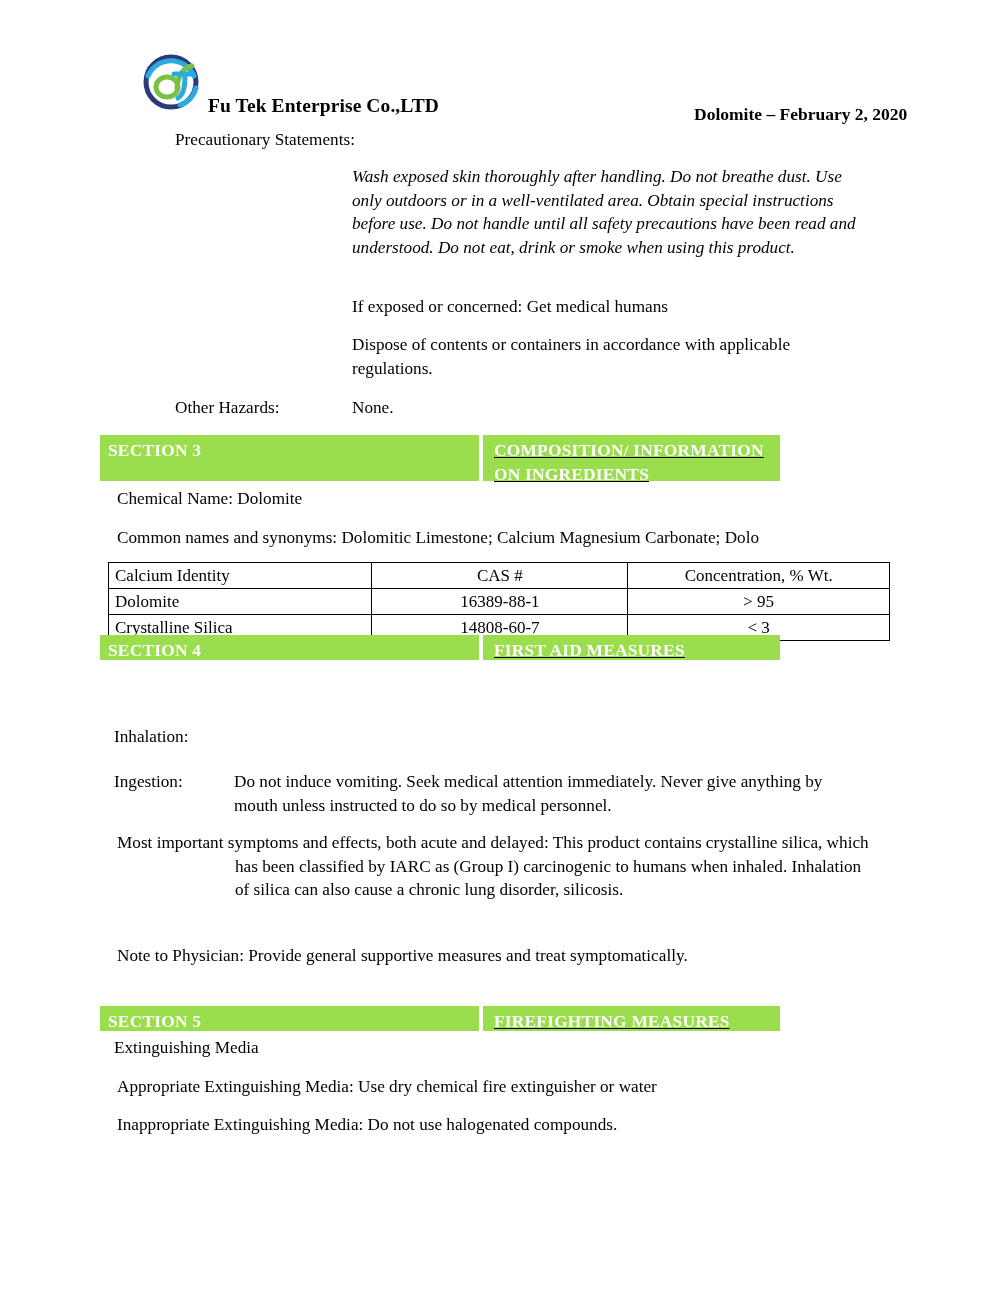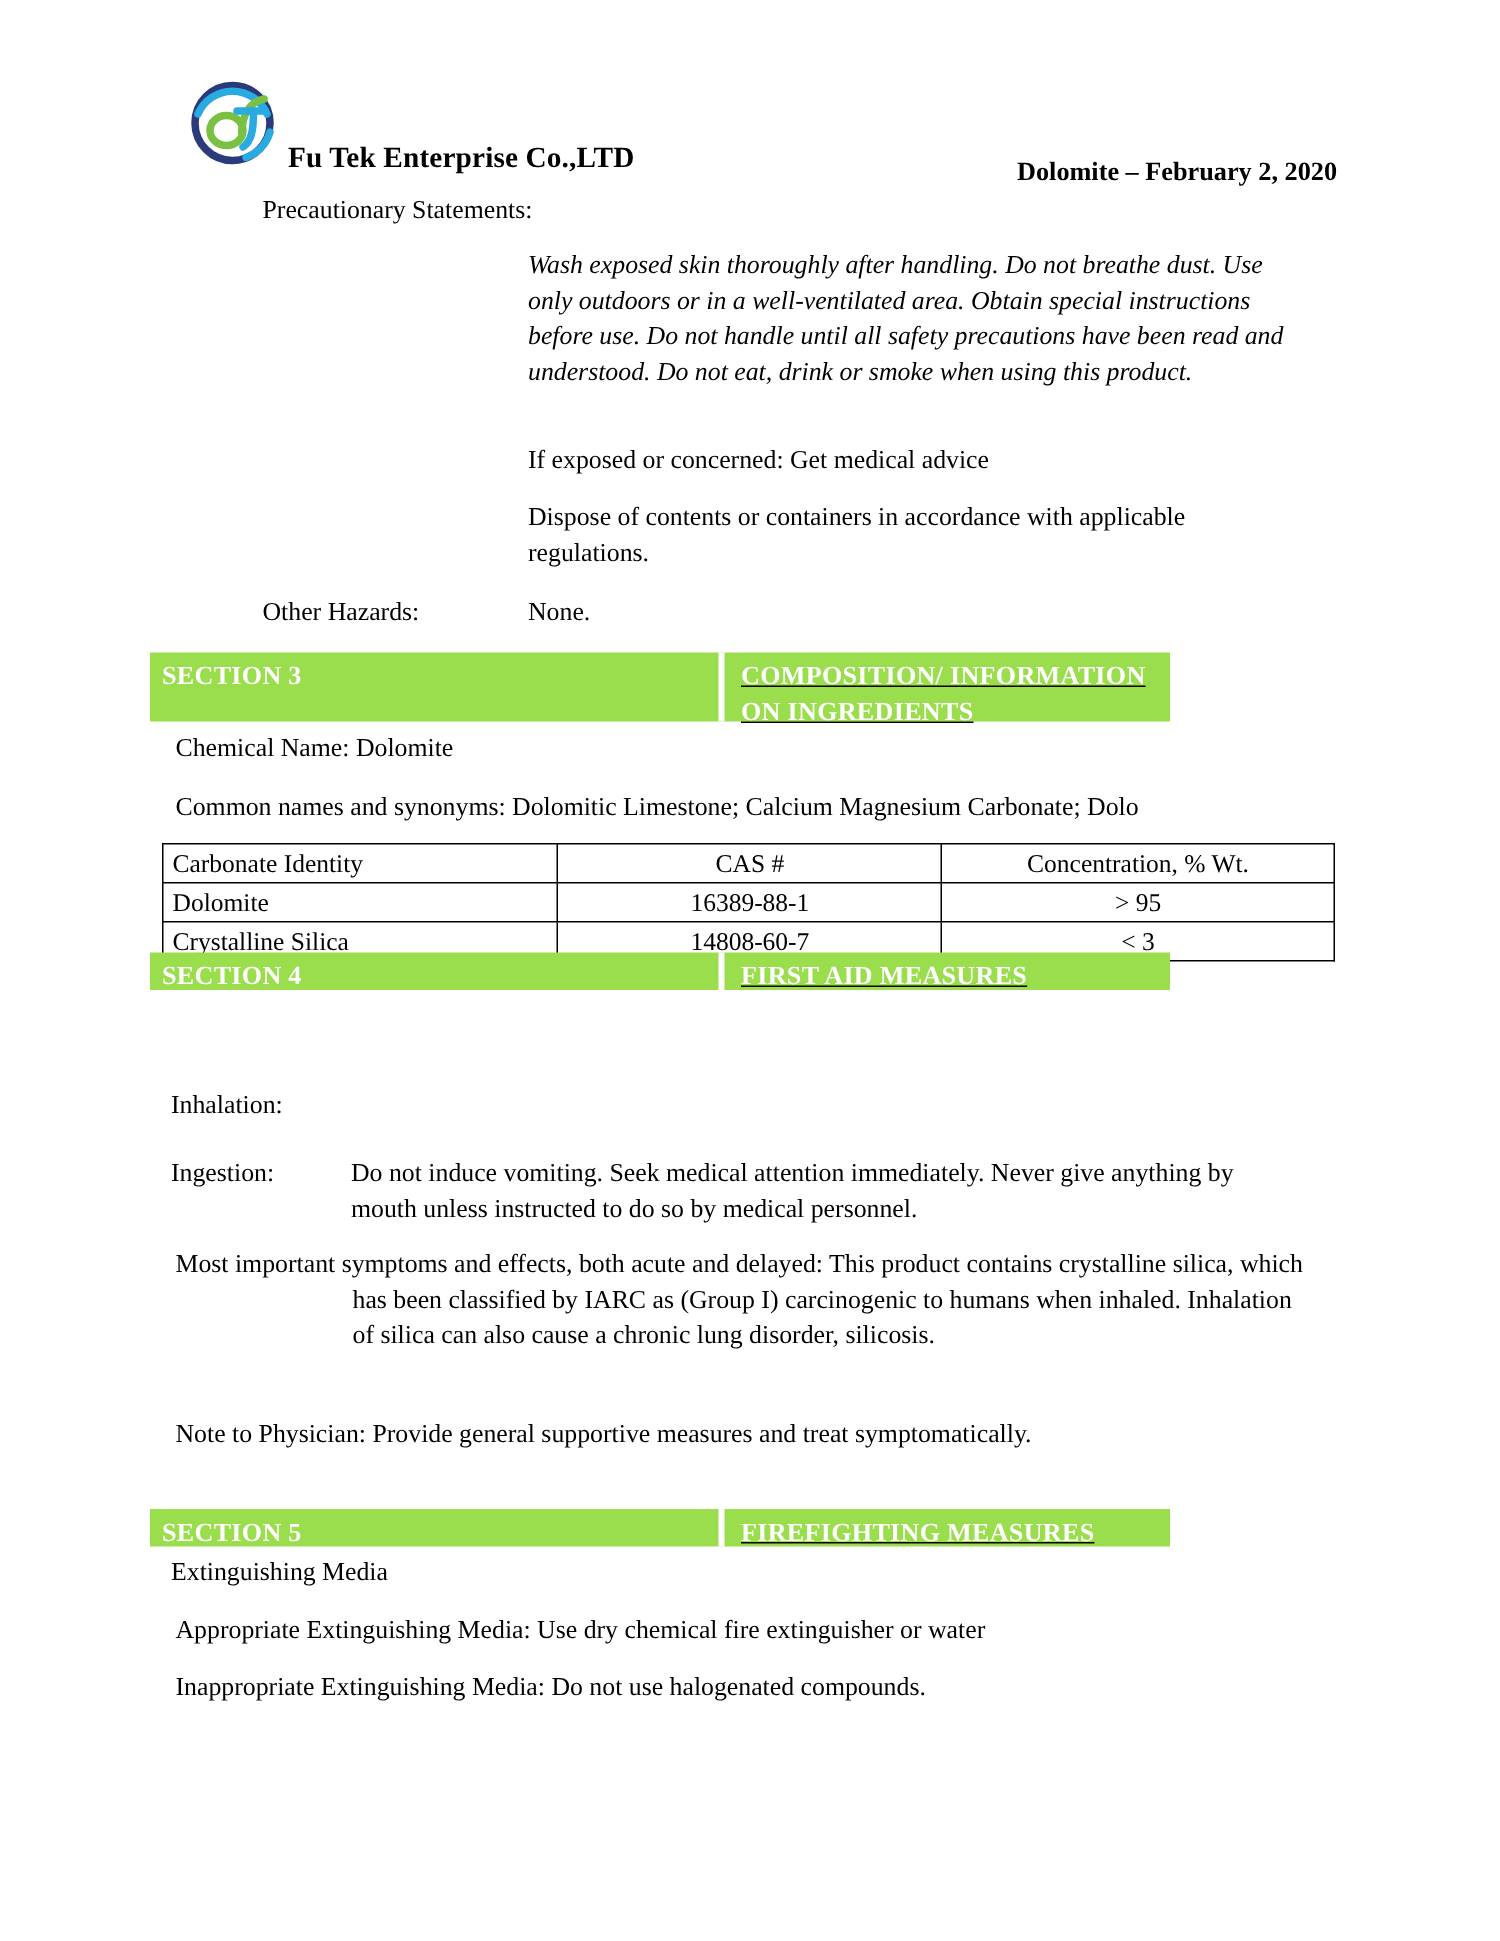--- a/index.html
+++ b/index.html
@@ -16,21 +16,21 @@
     width: 1000px;
     height: 1294px;
     background: #ffffff;
     overflow: hidden;
   }
 
   
   .doc-header {
     position: absolute;
     top: 44px;
-    left: 0;
+    left: 16px;
     width: 952px;
     height: 80px;
   }
   .logo-wrap {
     position: absolute;
     left: 124px;
     top: 6px;
     width: 62px;
     height: 62px;
   }
@@ -145,21 +145,21 @@
     </div>
 
     <div class="company-name">Fu Tek Enterprise Co.,LTD</div>
     <div class="doc-title">Dolomite – February 2, 2020</div>
   </div>
 
   <div class="label-col" style="left:175px; top:128px;">Precautionary Statements:</div>
 
   <div class="body-block" style="left:352px; top:165px; width:508px;font-style:italic;">Wash exposed skin thoroughly after handling. Do not breathe dust. Use only outdoors or in a well-ventilated area. Obtain special instructions before use. Do not handle until all safety precautions have been read and understood. Do not eat, drink or smoke when using this product.</div>
 
-  <div class="body-block" style="left:352px; top:295px; width:508px;">If exposed or concerned: Get medical advice</div>
+  <div class="body-block" style="left:352px; top:295px; width:508px;">If exposed or concerned: Get medical humans</div>
 
   <div class="body-block" style="left:352px; top:333px; width:510px;">Dispose of contents or containers in accordance with applicable regulations.</div>
 
   <div class="label-col" style="left:175px; top:396px;">Other Hazards:</div>
   <div class="body-block" style="left:352px; top:396px; width:400px;">None.</div>
 
   <div class="section-bar" style="top:435px; height:46px;">
     <div class="bar-left">
       <span class="bar-text">SECTION 3</span>
     </div>
@@ -169,21 +169,21 @@
     </div>
   </div>
 
   <div class="body-block" style="left:117px; top:487px; width:700px;">Chemical Name: Dolomite</div>
 
   <div class="body-block" style="left:117px; top:526px; width:790px;">Common names and synonyms: Dolomitic Limestone; Calcium Magnesium Carbonate; Dolo</div>
 
   <table class="comp-table">
     <tbody>
       <tr>
-        <td class="c-left">Carbonate Identity</td>
+        <td class="c-left">Calcium Identity</td>
         <td class="c-mid">CAS #</td>
         <td class="c-right">Concentration, % Wt.</td>
       </tr>
       <tr>
         <td class="c-left">Dolomite</td>
         <td class="c-mid">16389-88-1</td>
         <td class="c-right">&gt; 95</td>
       </tr>
       <tr>
         <td class="c-left">Crystalline Silica</td>

